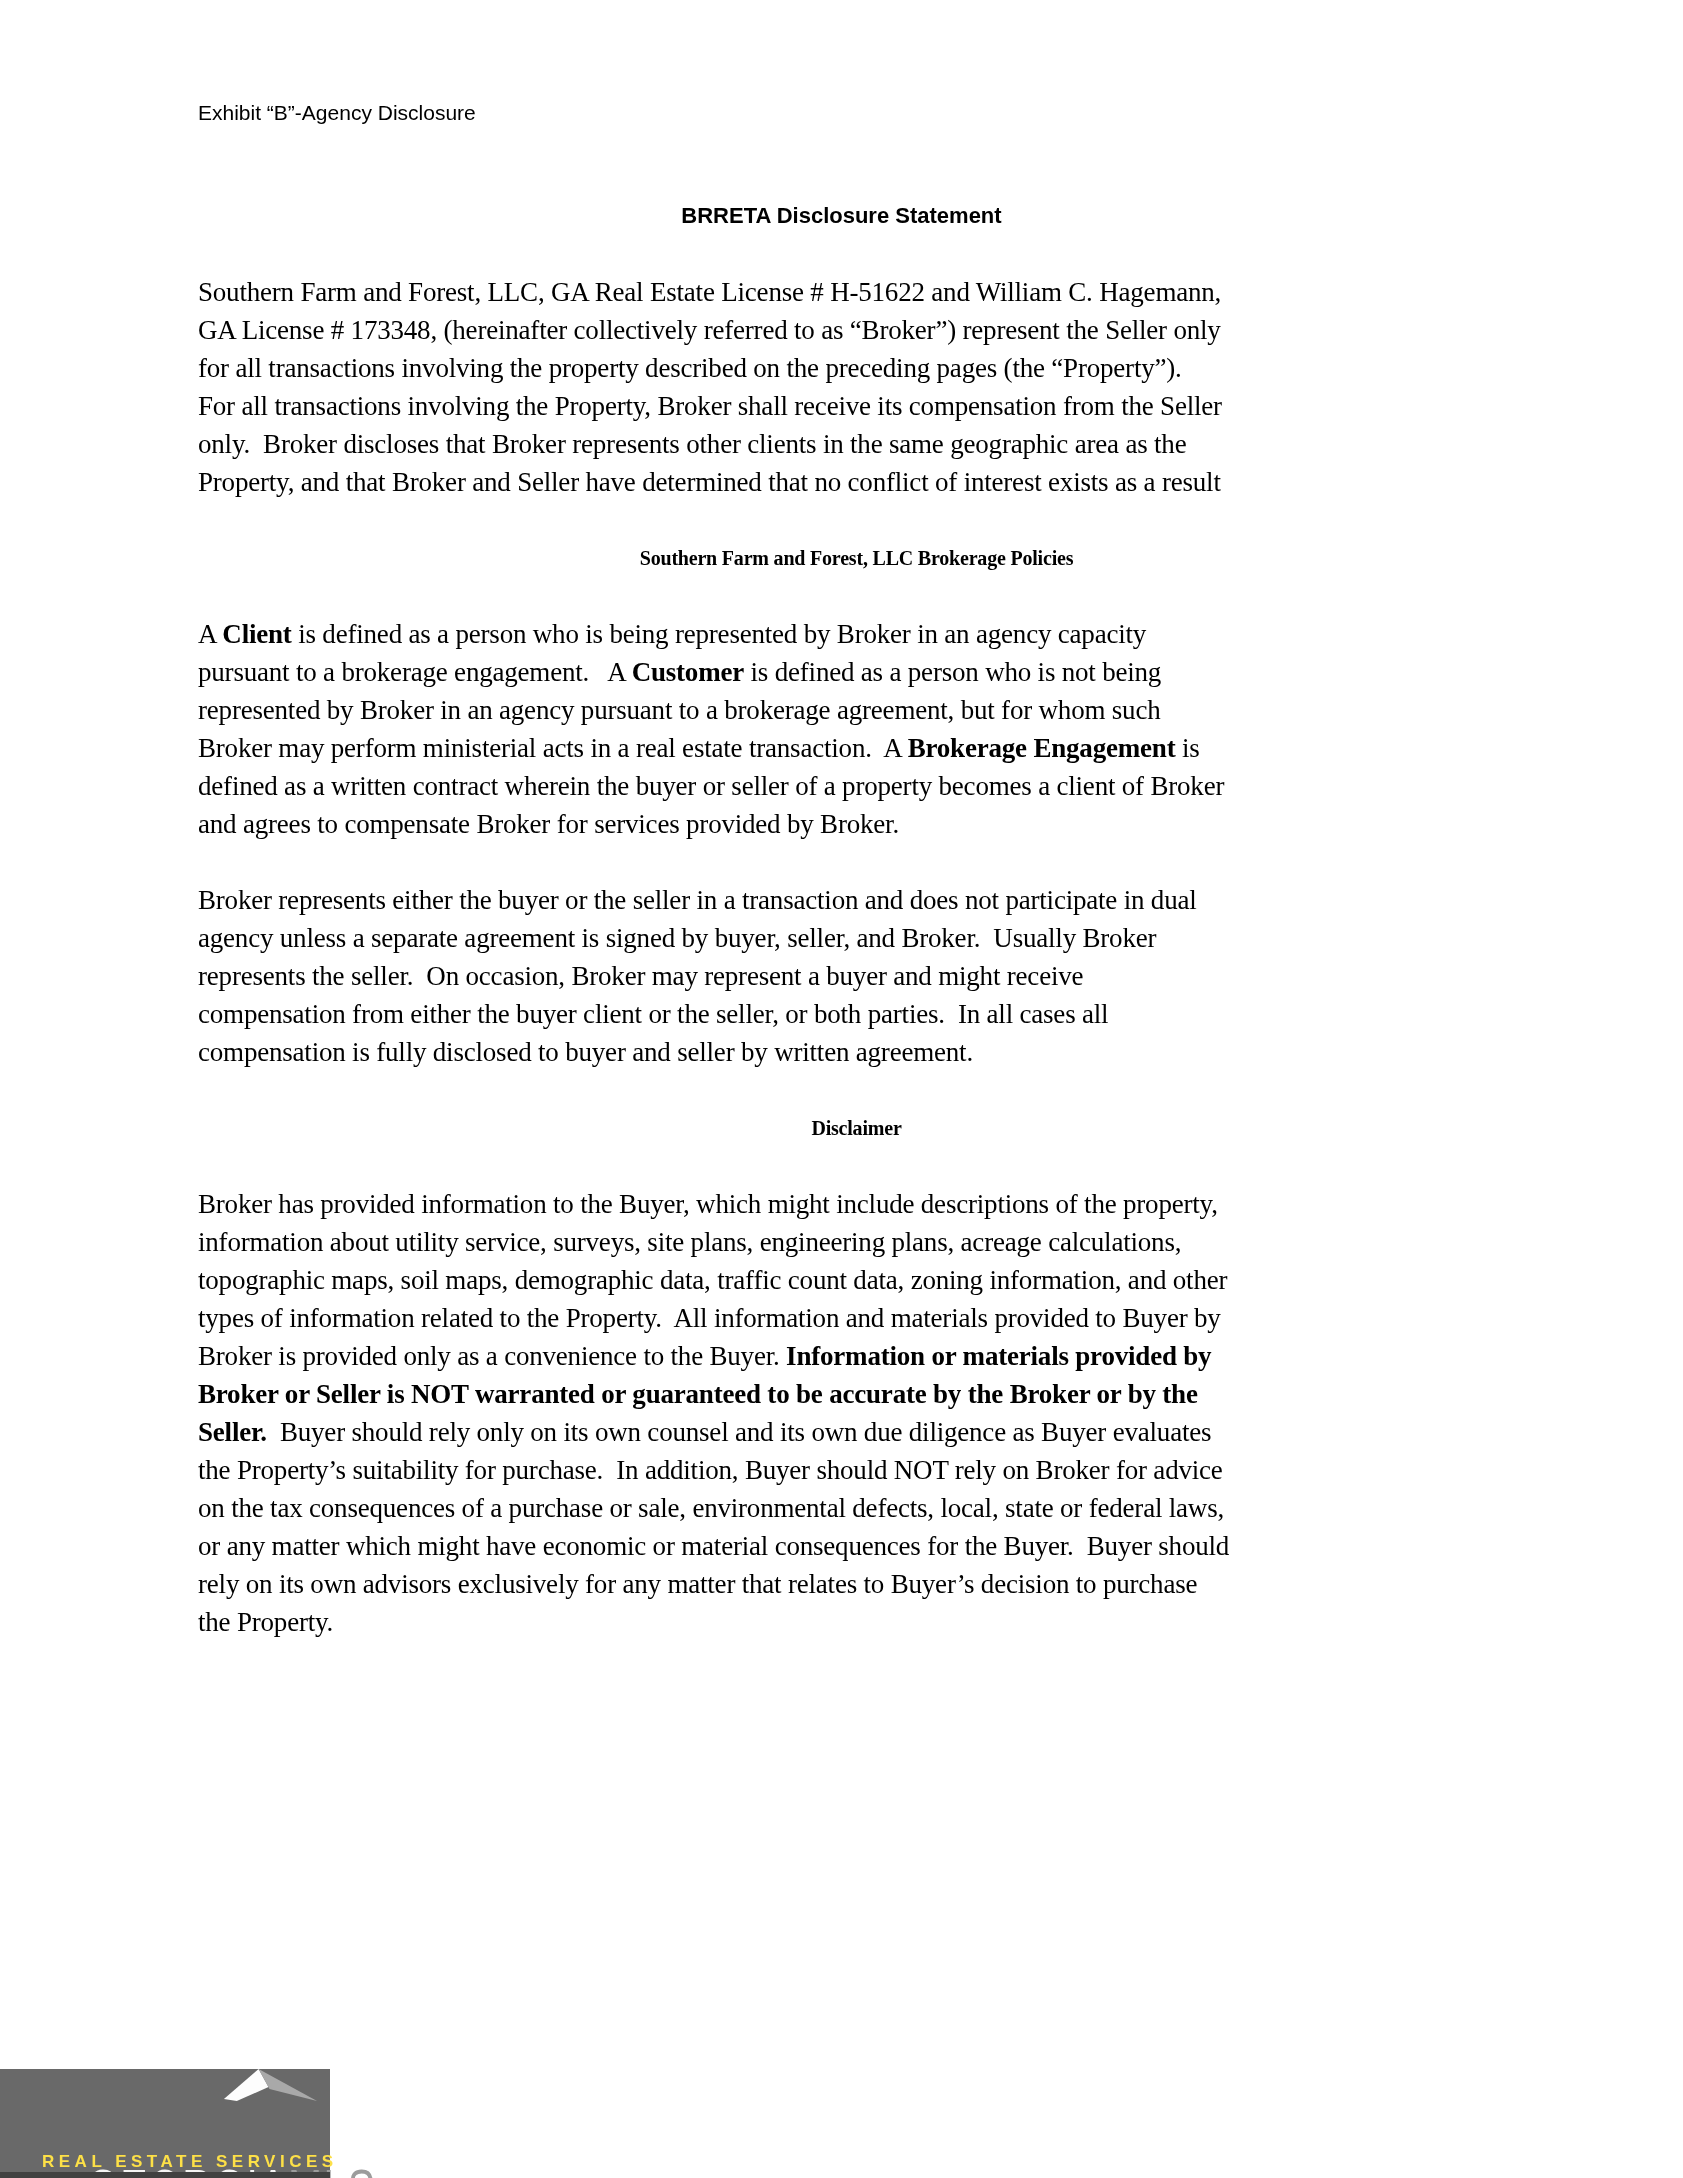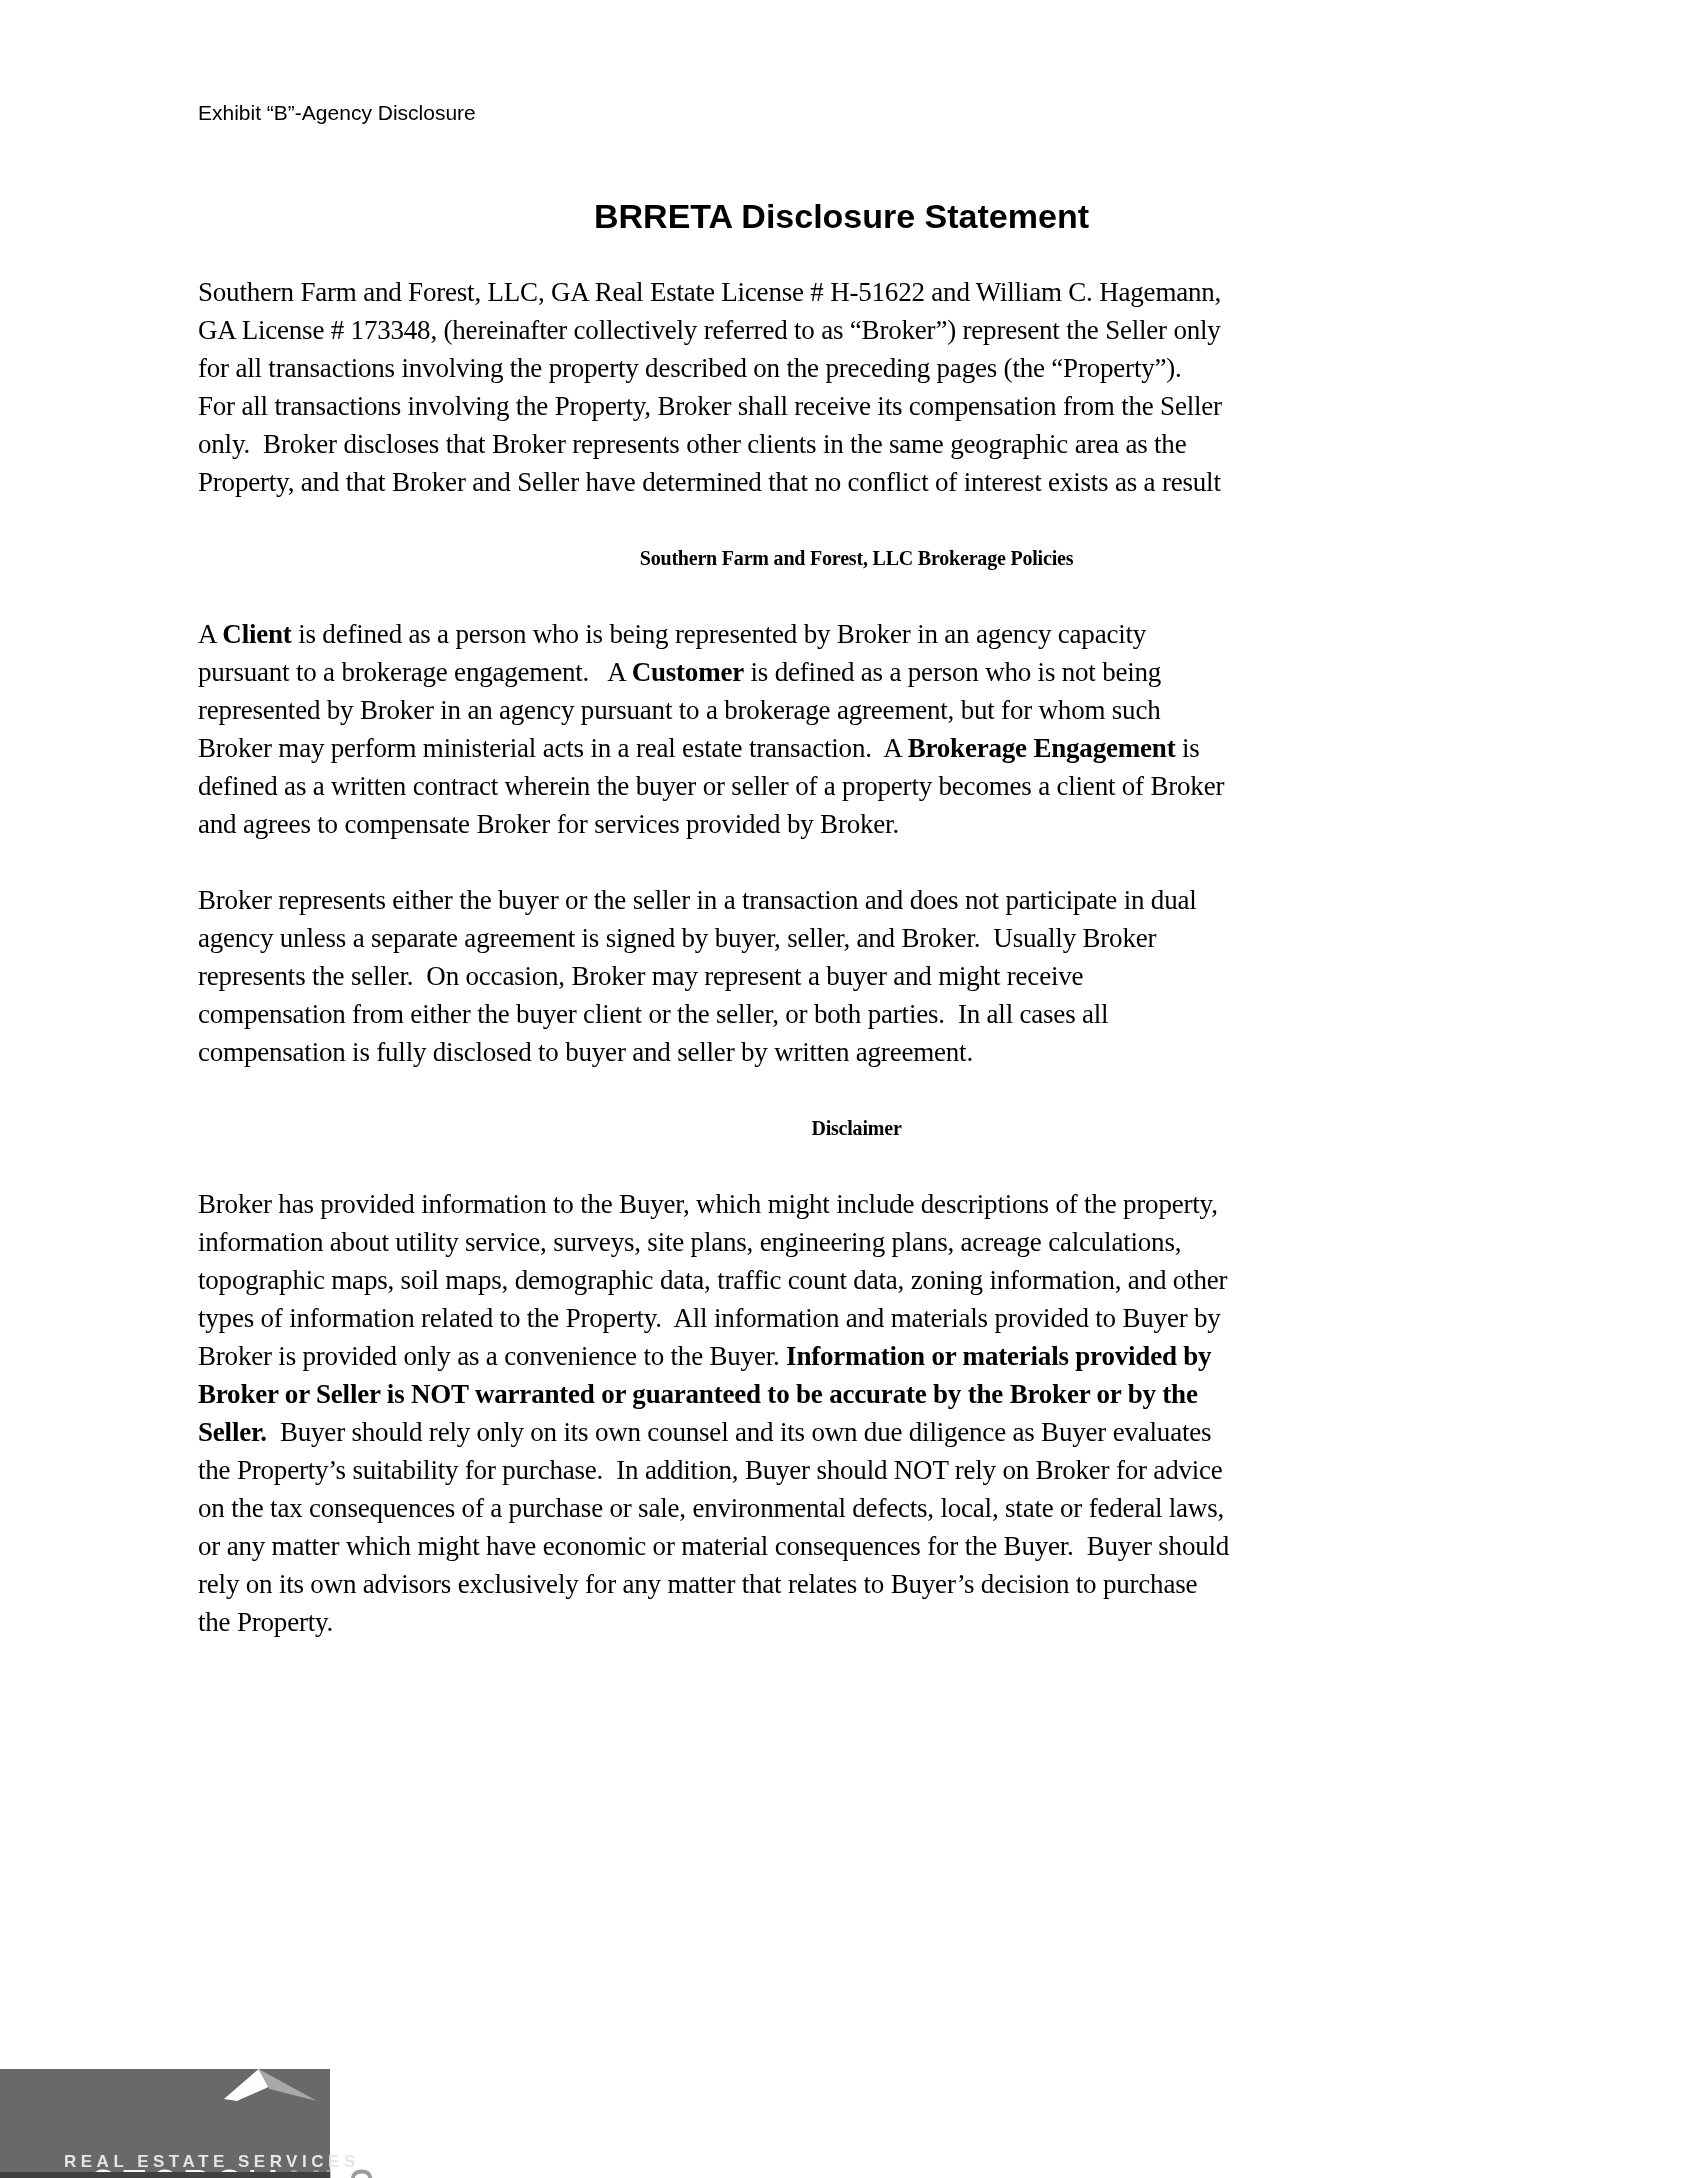--- a/index.html
+++ b/index.html
@@ -26,21 +26,21 @@
 
   
   .doc-title {
     position: absolute;
     left: 0;
     top: 196px;
     width: 1683px;
     text-align: center;
     font-family: "Liberation Sans", sans-serif;
     font-weight: bold;
-    font-size: 34px;
+    font-size: 22px;
     line-height: 40px;
   }
 
   
   .doc {
     position: absolute;
     left: 198px;
     top: 273px;
     width: 1317px;
     font-size: 27px;
@@ -167,18 +167,18 @@
 
     <svg class="logo-roof" viewBox="0 0 102 40" preserveAspectRatio="none">
       <polygon points="6,32 41,2 51,20 19,34" fill="#fdfdfd"></polygon>
       <polygon points="41,2 100,34 52,22" fill="#a9a9a9"></polygon>
     </svg>
 
     <div class="logo-wordmark">
       <span style="color: rgb(244, 244, 244);">GEORGIA</span><span style="color: rgb(156, 156, 156);">MLS</span>
     </div>
 
-    <div class="logo-tagline" style="color: #e5e5e5; margin-left: 22px;">REAL ESTATE SERVICES</div>
+    <div class="logo-tagline" style="color: #fde047;">REAL ESTATE SERVICES</div>
 
     <div class="logo-strip" style="background-color: rgb(65, 65, 65);"></div>
   </div>
 </div>
 
 
 </body></html>

